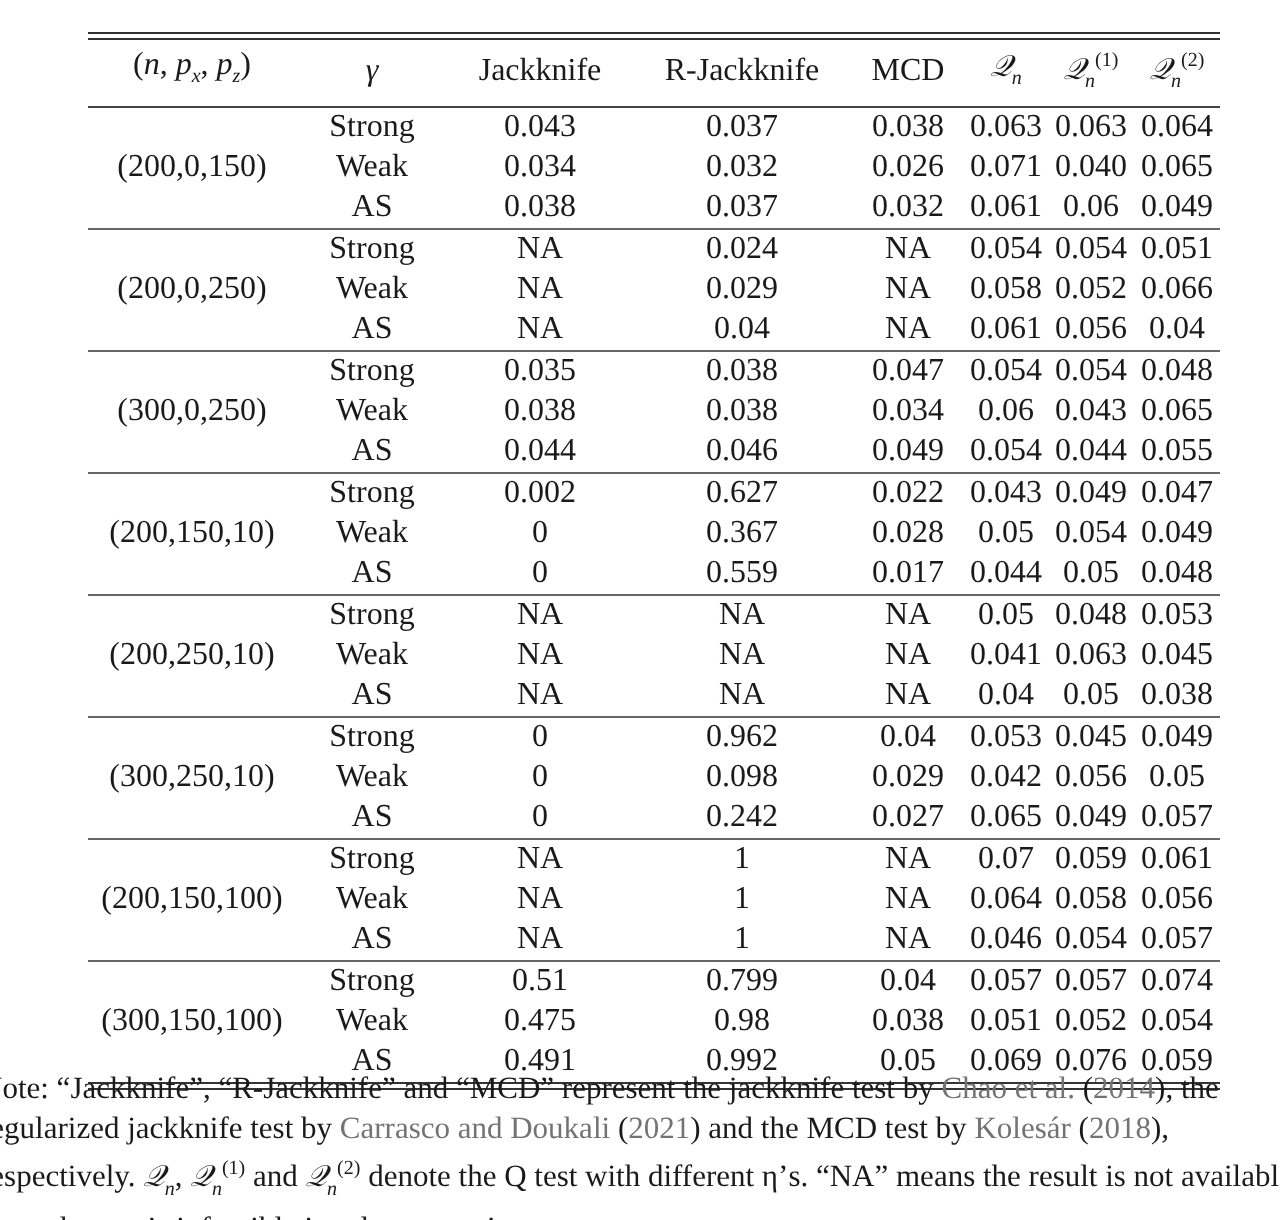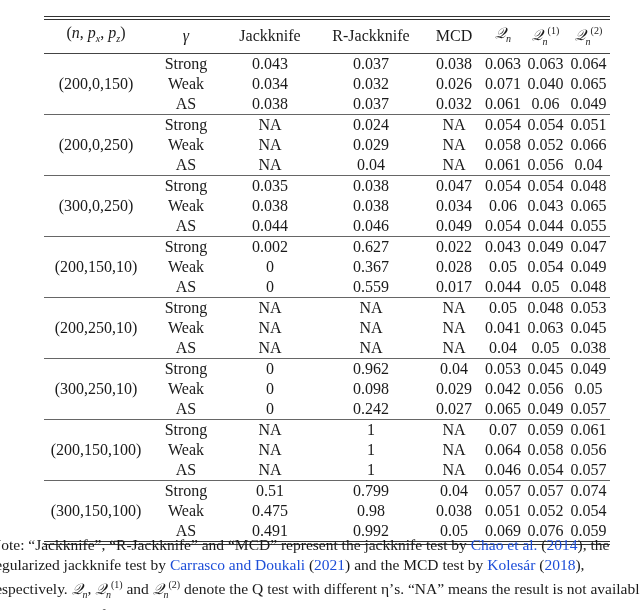--- a/index.html
+++ b/index.html
@@ -34,21 +34,21 @@
   tbody.group:last-of-type { border-bottom: none; }
   td.param { vertical-align: middle; }
   th i, .math { font-style: italic; }
   .qsym { font-family: "DejaVu Serif", serif; font-style: italic; font-size: 15px; }
   sub, sup { font-size: 10px; }
   .note {
     position: absolute; left: -10px; top: 535px; width: 660px;
     font-family: "Liberation Serif", "DejaVu Serif", serif;
     font-size: 15.5px; line-height: 20px; color: #1a1a1a;
   }
-  .note a { color: #1d4ed8; text-decoration: none; }
+  .note a { color: #737373; text-decoration: none; }
 </style>
 </head>
 <body>
 
 <div class="table-wrap">
   <div class="rule-double"></div>
   <table>
     <colgroup>
       <col class="c-param">
         <col class="c-gamma">

